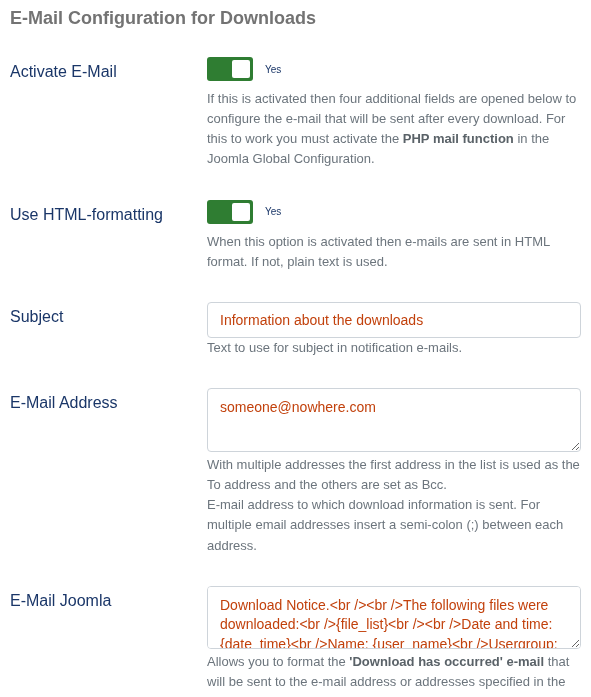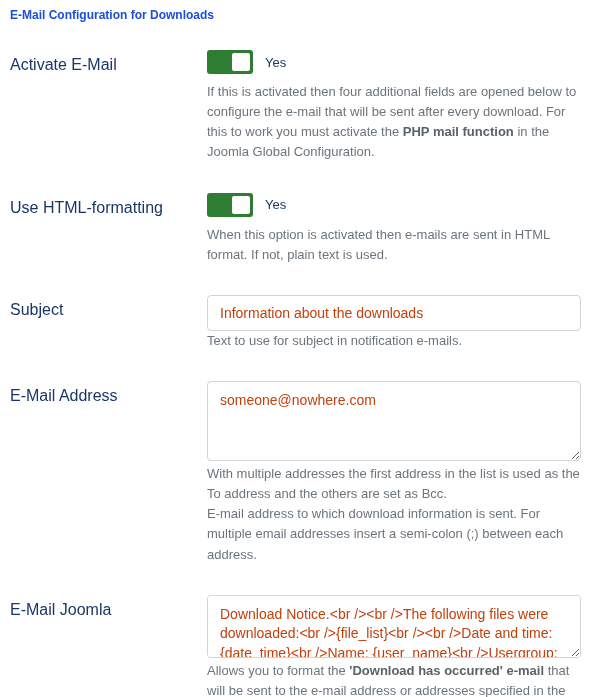--- a/index.html
+++ b/index.html
@@ -5,23 +5,23 @@
     * { box-sizing: border-box; margin: 0; padding: 0; }
     body {
       font-family: -apple-system, BlinkMacSystemFont, "Segoe UI", Helvetica, Arial, sans-serif;
       font-size: 13px;
       color: #495057;
       background: #fff;
       padding: 8px 10px 20px 10px;
       width: 591px;
     }
     .section-title {
-      color: #1d4ed8;
+      color: #737373;
       font-weight: 700;
-      font-size: 12px;
+      font-size: 18px;
       margin-bottom: 28px;
     }
     .field-row {
       display: flex;
       align-items: flex-start;
       margin-bottom: 30px;
     }
     .field-label {
       width: 197px;
       flex-shrink: 0;
@@ -52,21 +52,21 @@
       position: absolute;
       right: 3px;
       top: 3px;
       width: 18px;
       height: 18px;
       background: #fff;
       border-radius: 2px;
     }
     .toggle-state {
       color: #1a3668;
-      font-size: 13px;
+      font-size: 10px;
     }
     .help-text {
       color: #6c757d;
       font-size: 13px;
       line-height: 1.55;
     }
     .help-text b { color: #5a6268; font-weight: 700; }
     input.text-input, textarea.text-area {
       width: 100%;
       border: 1px solid #ced4da;
@@ -75,21 +75,21 @@
       font-family: inherit;
       font-size: 14px;
       color: #c2410c;
       background: #fff;
     }
     textarea.text-area {
       resize: both;
       min-height: 60px;
       line-height: 1.4;
     }
-    .ta-addr { height: 80px; }
+    .ta-addr { height: 64px; }
     .ta-layout { height: 63px; font-size: 13.5px; overflow-y: scroll; }
   </style>
 </head>
 <body>
 
 <div class="section-title">E-Mail Configuration for Downloads</div>
 
 <div class="field-row">
   <div class="field-label">Activate E-Mail</div>
   <div class="field-control">

